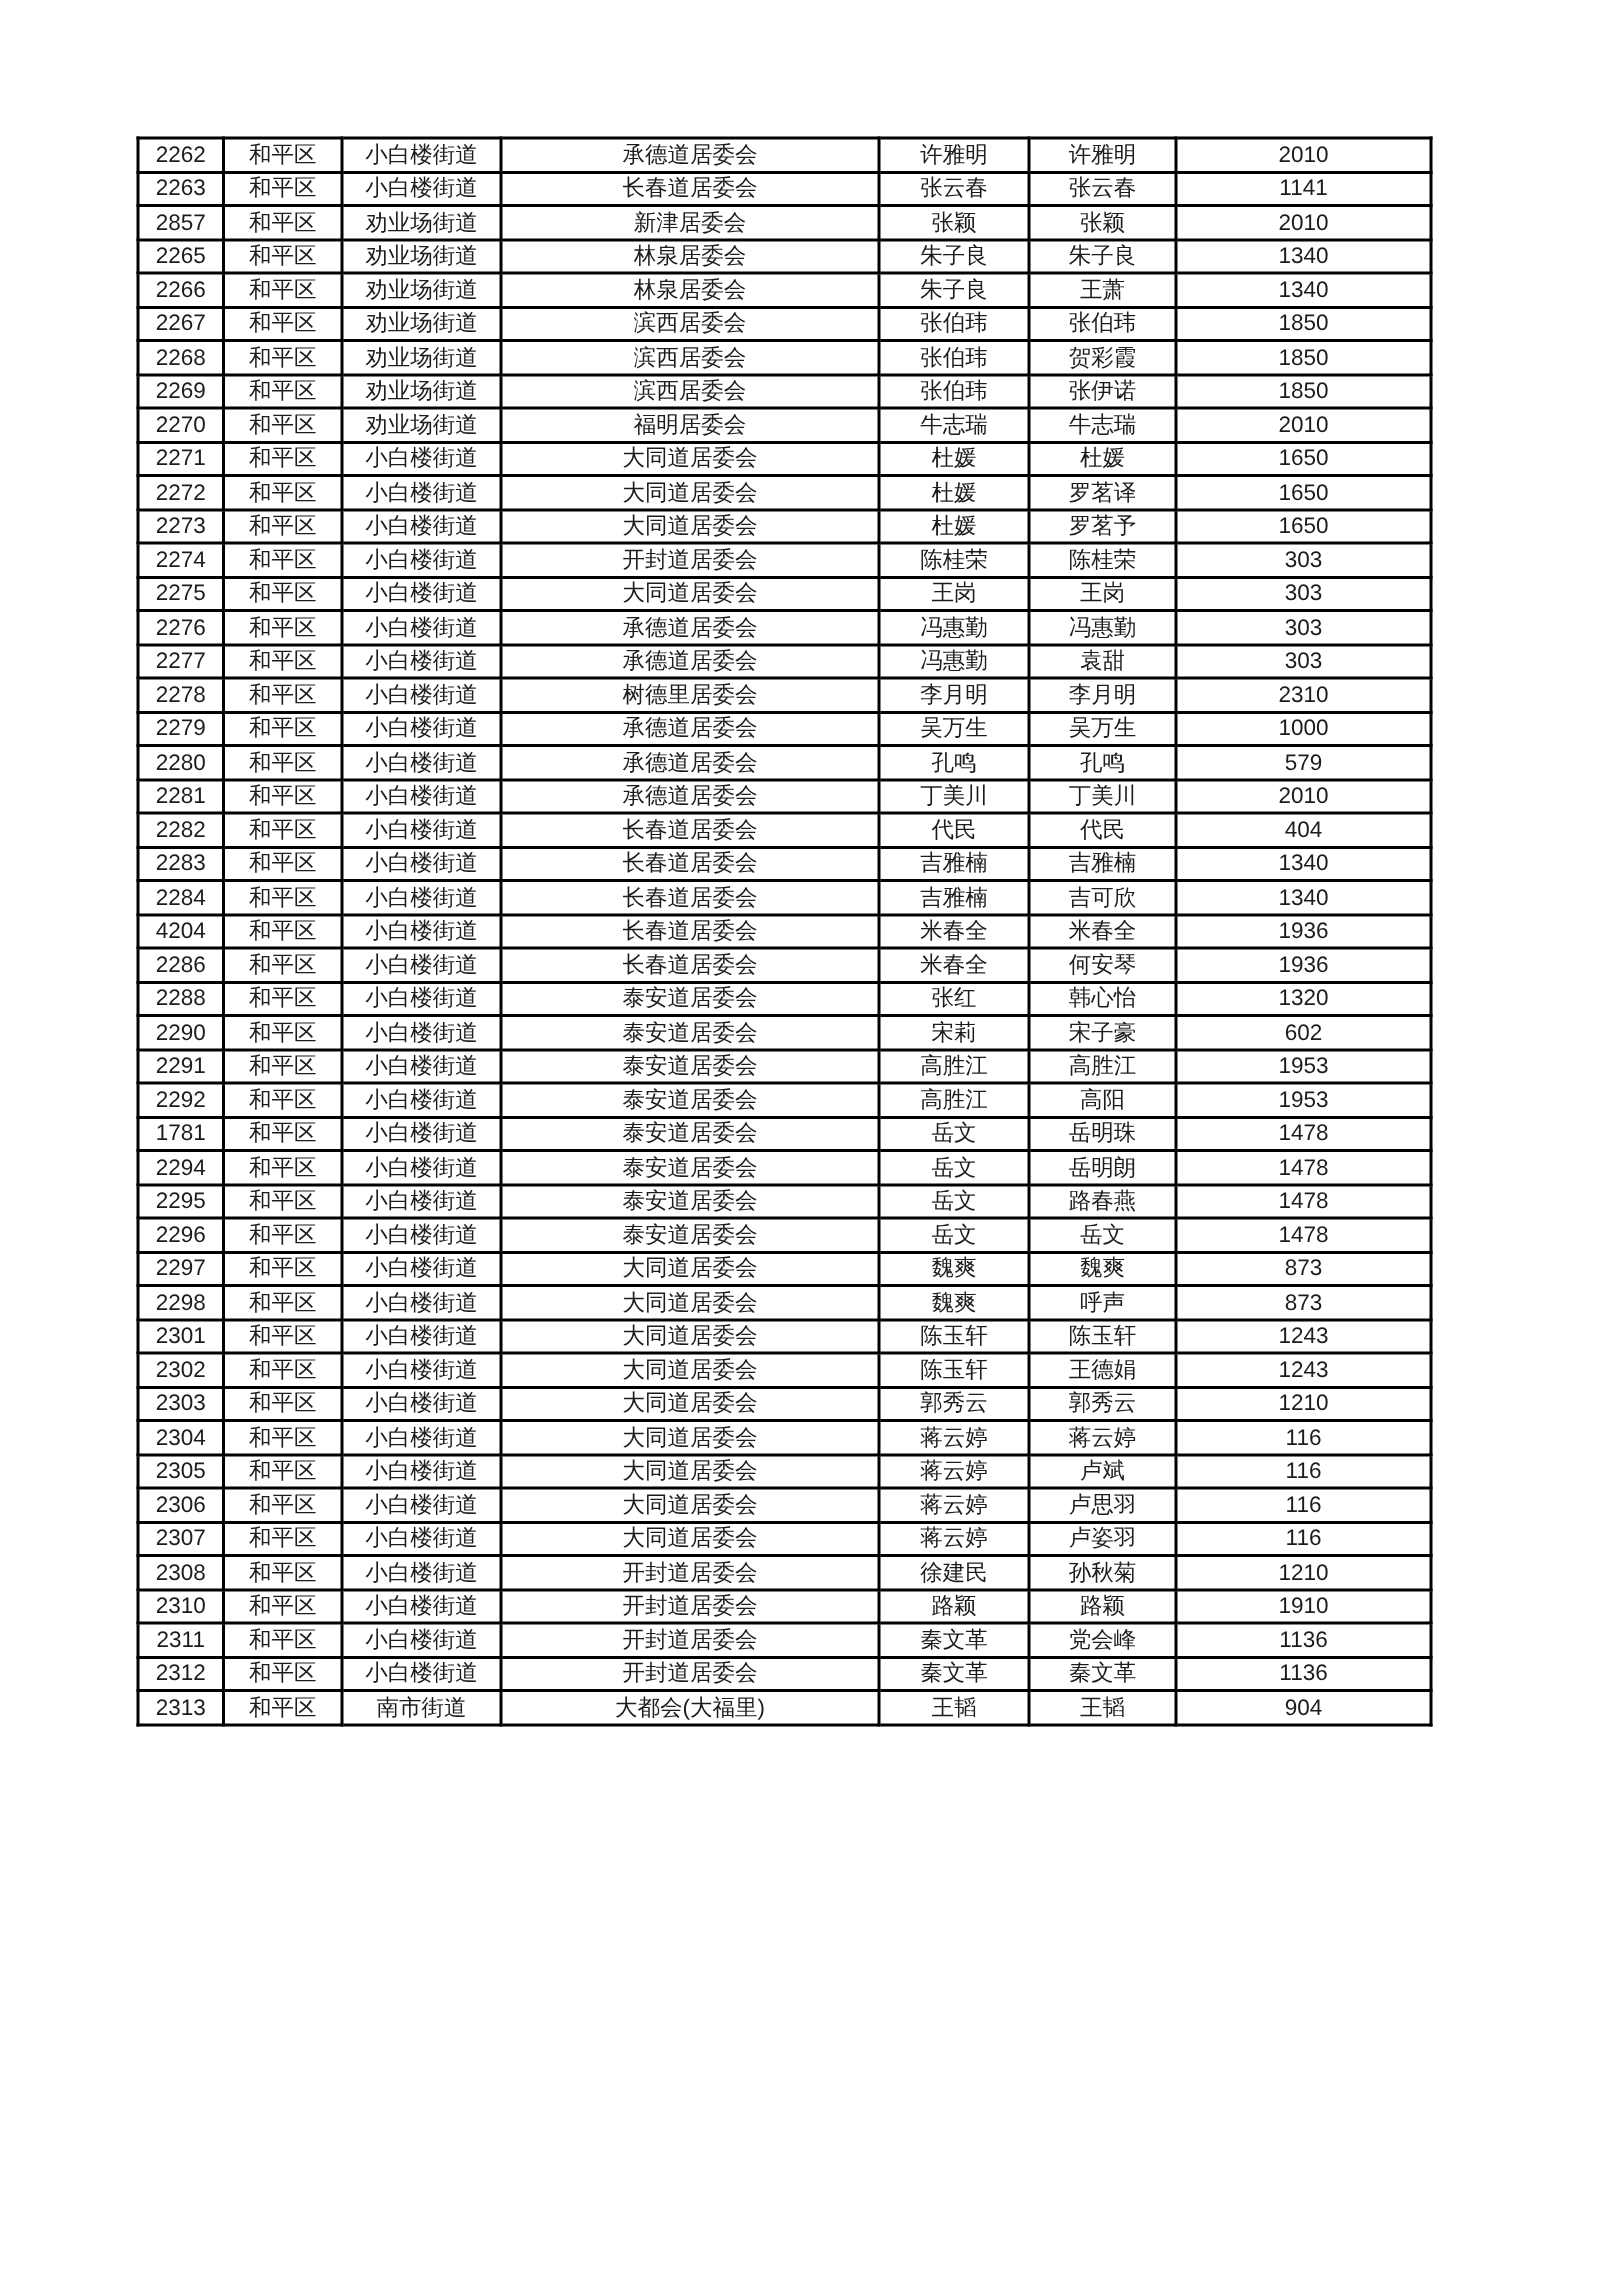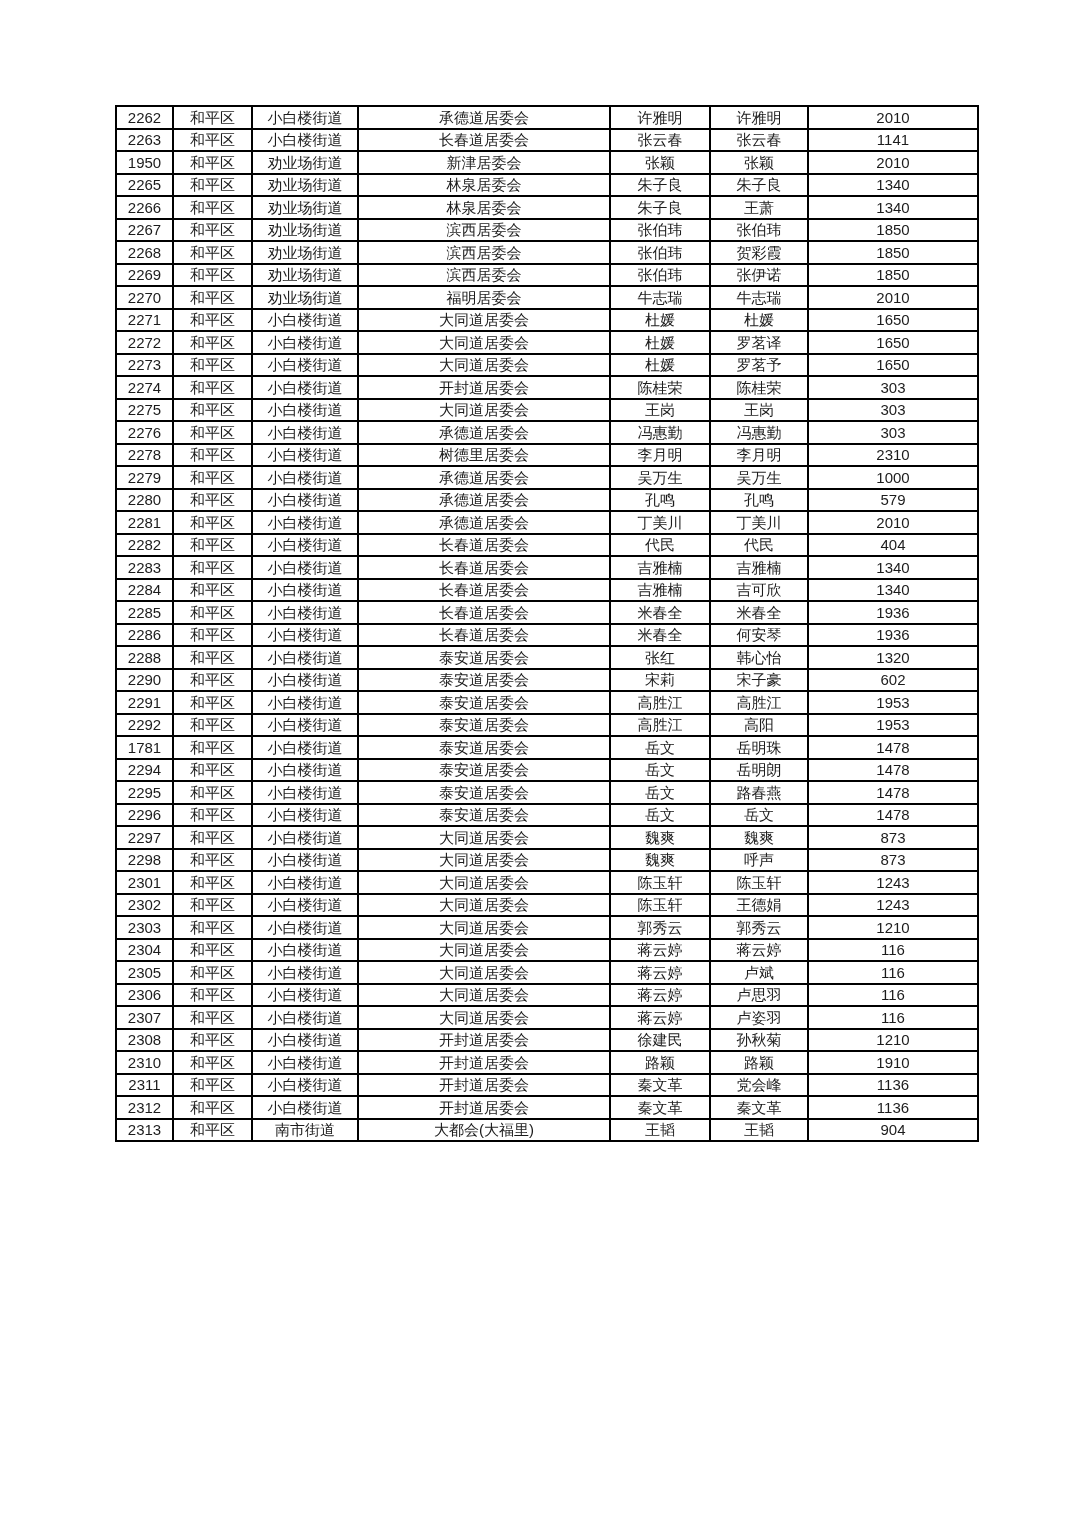--- a/index.html
+++ b/index.html
@@ -11,25 +11,24 @@
     position: relative;
     width: 1074px;
     height: 1520px;
     background: #ffffff;
     overflow: hidden;
     font-family: "Liberation Sans", sans-serif;
   }
   table.data-table {
     position: absolute;
     left: 91px;
-    top: 105px;
+    top: 91px;
     width: 862px;
     border-collapse: collapse;
     table-layout: fixed;
-    margin-left: 24px;
   }
   table.data-table td {
     border: 2px solid #000000;
     height: 20.5px;
     padding: 0 2px;
     font-size: 15px;
     line-height: 1;
     color: #1c1c1c;
     text-align: center;
     vertical-align: middle;
@@ -64,21 +63,21 @@
         <tr>
           <td>2263</td>
           <td>和平区</td>
           <td>小白楼街道</td>
           <td>长春道居委会</td>
           <td>张云春</td>
           <td>张云春</td>
           <td>1141</td>
         </tr>
         <tr>
-          <td>1950</td>
+          <td>2857</td>
           <td>和平区</td>
           <td>劝业场街道</td>
           <td>新津居委会</td>
           <td>张颖</td>
           <td>张颖</td>
           <td>2010</td>
         </tr>
         <tr>
           <td>2265</td>
           <td>和平区</td>
@@ -181,20 +180,29 @@
         <tr>
           <td>2276</td>
           <td>和平区</td>
           <td>小白楼街道</td>
           <td>承德道居委会</td>
           <td>冯惠勤</td>
           <td>冯惠勤</td>
           <td>303</td>
         </tr>
         <tr>
+          <td>2277</td>
+          <td>和平区</td>
+          <td>小白楼街道</td>
+          <td>承德道居委会</td>
+          <td>冯惠勤</td>
+          <td>袁甜</td>
+          <td>303</td>
+        </tr>
+        <tr>
           <td>2278</td>
           <td>和平区</td>
           <td>小白楼街道</td>
           <td>树德里居委会</td>
           <td>李月明</td>
           <td>李月明</td>
           <td>2310</td>
         </tr>
         <tr>
           <td>2279</td>
@@ -244,21 +252,21 @@
         <tr>
           <td>2284</td>
           <td>和平区</td>
           <td>小白楼街道</td>
           <td>长春道居委会</td>
           <td>吉雅楠</td>
           <td>吉可欣</td>
           <td>1340</td>
         </tr>
         <tr>
-          <td>2285</td>
+          <td>4204</td>
           <td>和平区</td>
           <td>小白楼街道</td>
           <td>长春道居委会</td>
           <td>米春全</td>
           <td>米春全</td>
           <td>1936</td>
         </tr>
         <tr>
           <td>2286</td>
           <td>和平区</td>

